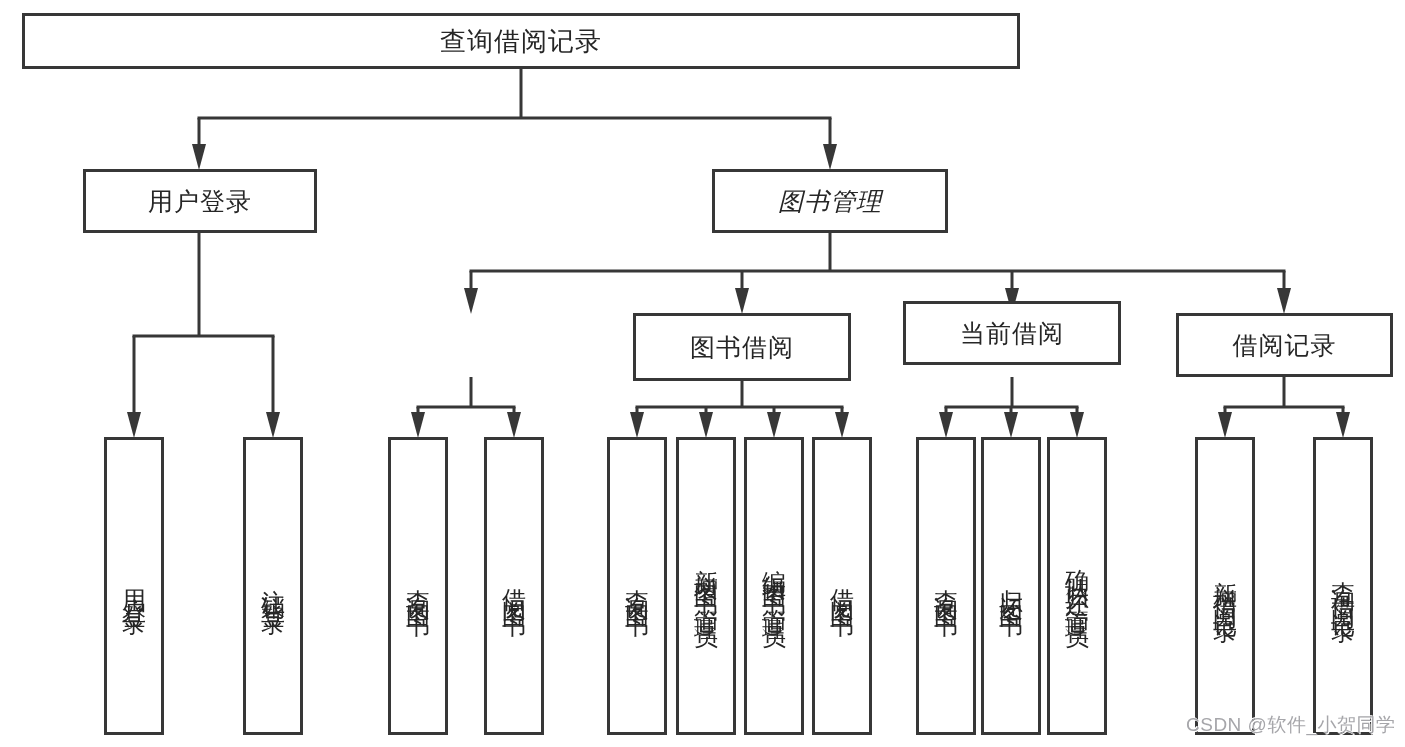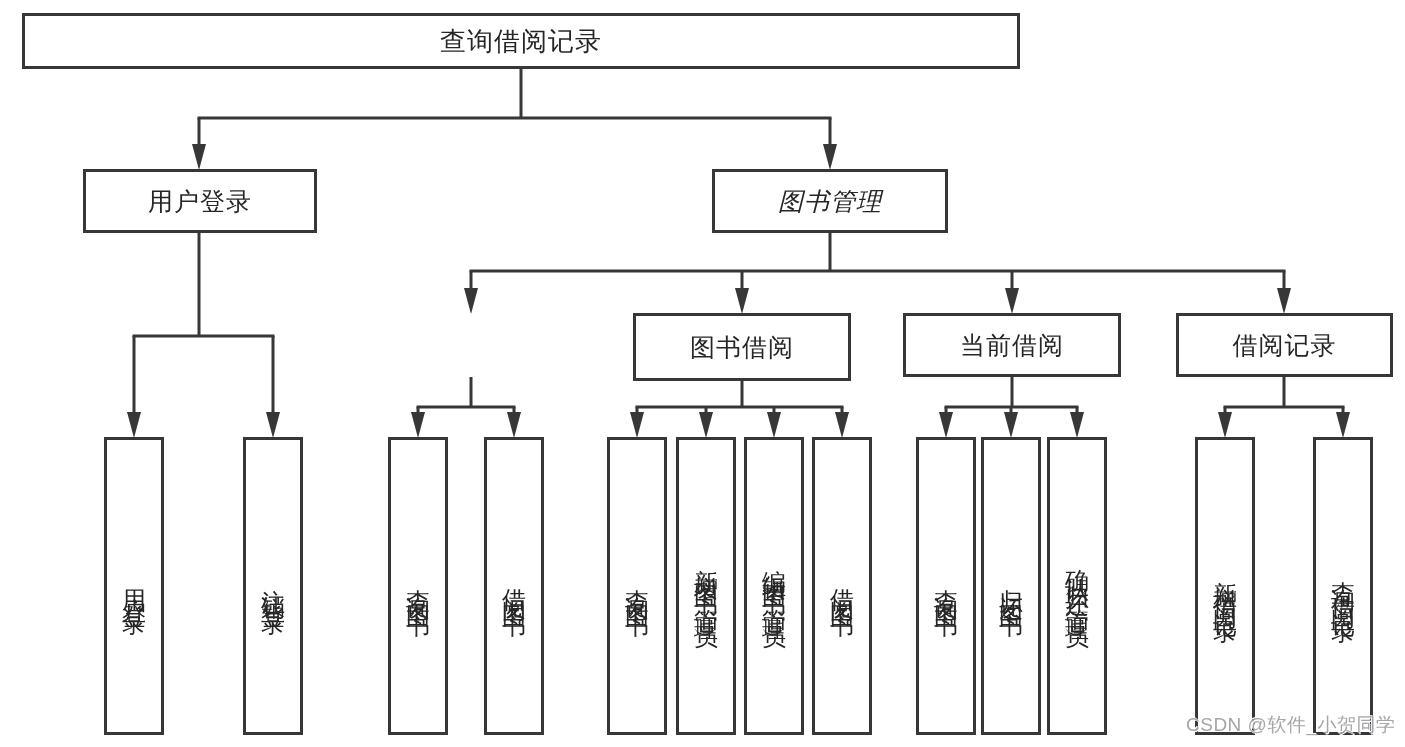--- a/index.html
+++ b/index.html
@@ -50,21 +50,21 @@
     font-size: 24px;
     letter-spacing: 8px;
     padding: 6px 0;
   }
   
   #n-root           { left: 22px;   top: 13px;  width: 998px; height: 56px; }
   #n-user-login     { left: 83px;   top: 169px; width: 234px; height: 64px; }
   #n-book-mgmt      { left: 712px;  top: 169px; width: 236px; height: 64px; font-style: italic; }
   #n-new-book       { left: 362px;  top: 313px; width: 218px; height: 64px; }
   #n-book-borrow    { left: 633px;  top: 313px; width: 218px; height: 68px; }
-  #n-current-borrow { left: 903px;  top: 313px; width: 218px; height: 64px; }
+  #n-current-borrow { left: 903px;  top: 301px; width: 218px; height: 64px; }
   #n-borrow-record  { left: 1176px; top: 313px; width: 217px; height: 64px; }
   #n-ul-login    { left: 104px;  top: 437px; width: 60px; height: 298px; }
   #n-ul-logout   { left: 243px;  top: 437px; width: 60px; height: 298px; }
   #n-nb-query    { left: 388px;  top: 437px; width: 60px; height: 298px; }
   #n-nb-borrow   { left: 484px;  top: 437px; width: 60px; height: 298px; }
   #n-bb-query    { left: 607px;  top: 437px; width: 60px; height: 298px; }
   #n-bb-add      { left: 676px;  top: 437px; width: 60px; height: 298px; }
   #n-bb-edit     { left: 744px;  top: 437px; width: 60px; height: 298px; }
   #n-bb-borrow   { left: 812px;  top: 437px; width: 60px; height: 298px; }
   #n-cb-query    { left: 916px;  top: 437px; width: 60px; height: 298px; }

